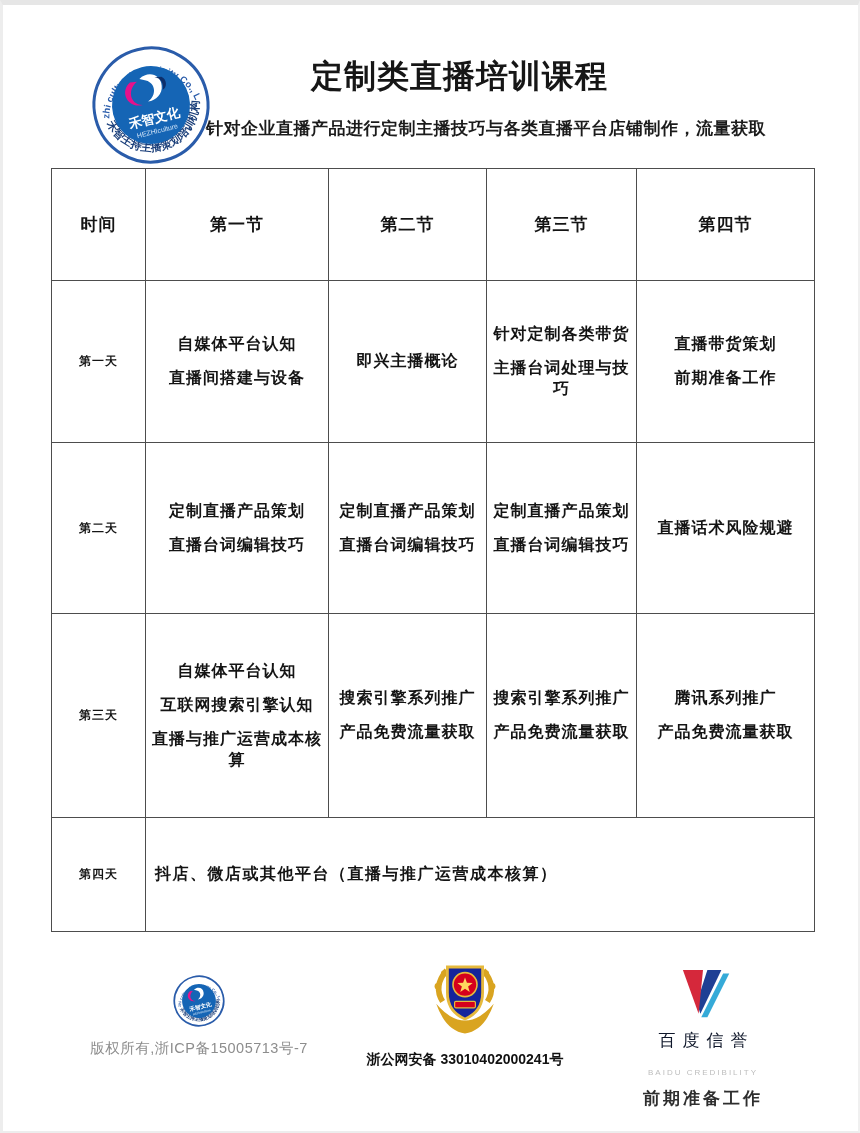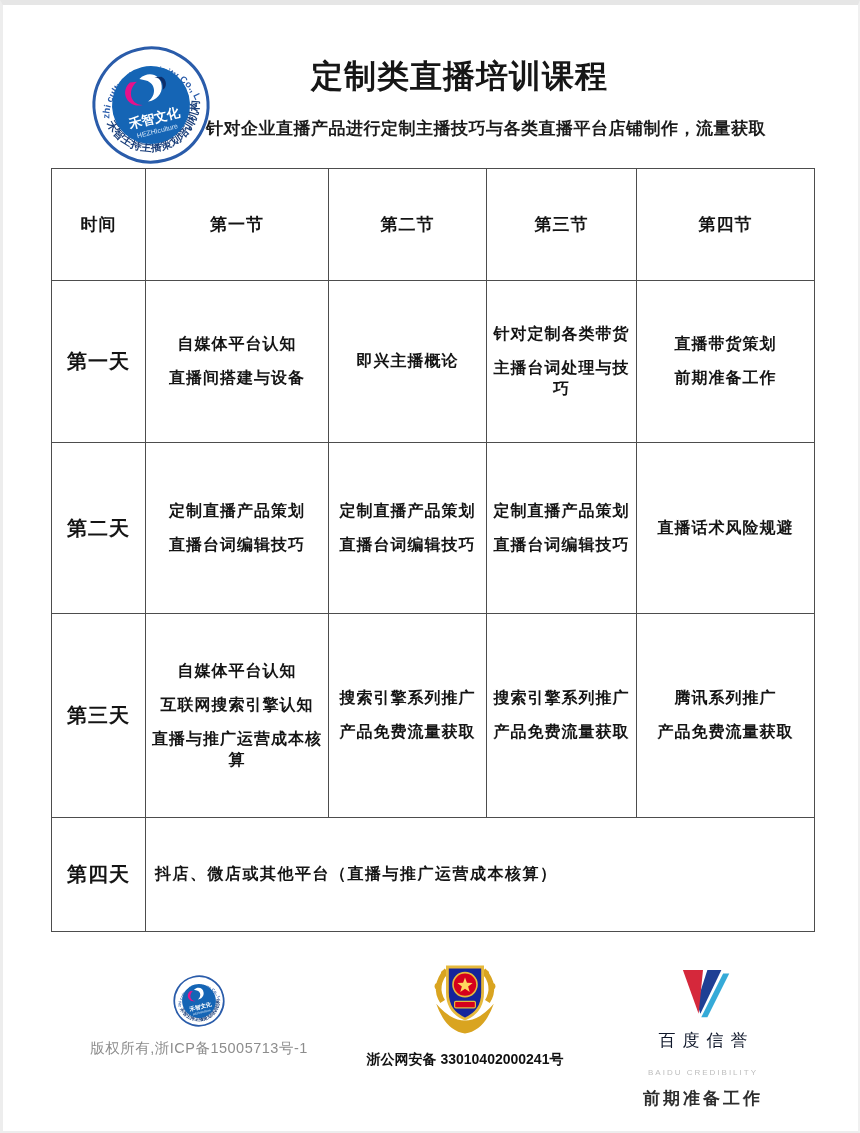--- a/index.html
+++ b/index.html
@@ -36,21 +36,21 @@
     position:absolute;left:48px;top:163px;
     width:763px;border-collapse:collapse;table-layout:fixed;
   }
   .sched td{
     border:1px solid #4d4d4d;
     text-align:center;vertical-align:middle;
     color:#141414;font-weight:bold;
     font-size:16px;letter-spacing:1px;
     padding:4px 2px;
   }
-  .sched td.daycol{font-size:20px;}
+  .sched td.daycol{font-size:12px;}
   .sched tr.head td{font-size:17px;}
   .cell-line{margin:13px 0;}
   td.merged{text-align:left;padding-left:9px;letter-spacing:1.5px;}
   
   .foot-block{position:absolute;text-align:center;}
   .foot-left{left:76px;top:970px;width:240px;}
   .foot-mid{left:332px;top:952px;width:260px;}
   .foot-right{left:600px;top:958px;width:200px;}
   .icp-text{margin-top:8px;font-size:14.5px;color:#8d8d8d;letter-spacing:0.5px;}
   .police-text{margin-top:6px;font-size:14px;font-weight:bold;color:#111;}
@@ -182,21 +182,21 @@
         <text font-size="11" fill="#1b3f7a" font-weight="bold">
           <textPath href="#arcBot2" startOffset="50%" text-anchor="middle">禾智主持主播策划培训机构</textPath>
         </text>
         <circle cx="60" cy="60" r="39" fill="#1565b5"></circle>
         <path d="M52,34 c-11,5 -13,20 0,24 c-15,0 -20,-18 -7,-25 z" fill="#e5118c"></path>
         <path d="M55,32 c10,-6 22,0 20,12 c-1,8 -9,13 -17,12 c10,-4 12,-16 3,-21 z" fill="#ffffff"></path>
         <text x="60" y="78" text-anchor="middle" font-size="13" font-weight="bold" fill="#ffffff">禾智文化</text>
         <text x="60" y="89" text-anchor="middle" font-size="7" fill="#cfe3f7">HEZHIculture</text>
       </svg>
     </div>
-    <div class="icp-text">版权所有,浙ICP备15005713号-1</div>
+    <div class="icp-text">版权所有,浙ICP备15005713号-7</div>
   </div>
 
   <div class="foot-block foot-mid">
     <div style="display:inline-block;width:80px;height:84px;">
       <svg viewBox="0 0 100 104" width="80" height="84">
         <path d="M14,58 Q50,100 86,58 Q74,92 50,95 Q26,92 14,58 Z" fill="#d9a420"></path>
         <path d="M22,55 Q10,36 27,16" stroke="#d9a420" stroke-width="7" fill="none"></path>
         <path d="M78,55 Q90,36 73,16" stroke="#d9a420" stroke-width="7" fill="none"></path>
         <circle cx="24" cy="20" r="4" fill="#d9a420"></circle>
         <circle cx="76" cy="20" r="4" fill="#d9a420"></circle>

